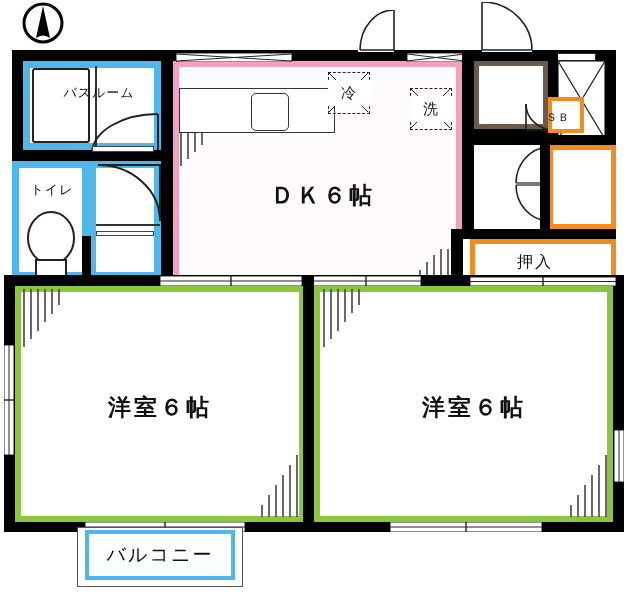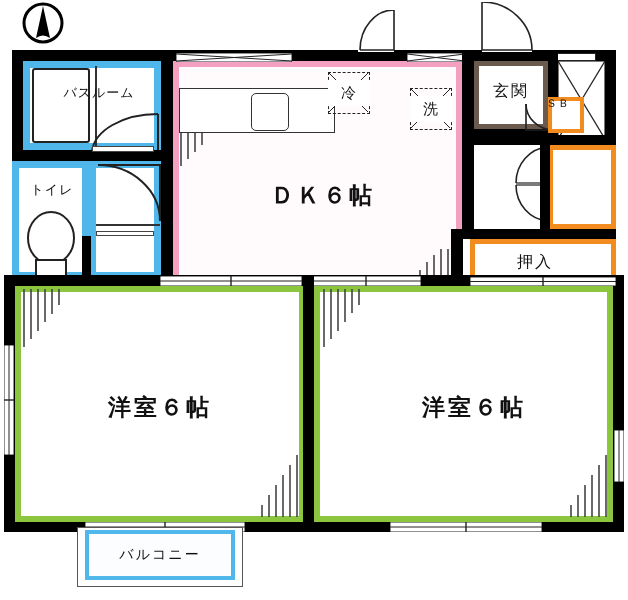--- a/index.html
+++ b/index.html
@@ -153,41 +153,40 @@
       <rect x="4" y="0" width="50" height="50" fill="#fff" stroke="none"></rect>
       <path d="M4 0 L4 48 L54 48" fill="none" stroke="#222" stroke-width="1.6"></path>
       <path d="M4 0 A 50 48 0 0 1 54 48" fill="none" stroke="#222" stroke-width="1.6"></path>
     </svg>
   </div>
 
   <div class="abs" style="left:552px;top:53px;width:44px;height:8px;background:#fff;border:1px solid #222;"></div>
 
   <div class="abs wall" style="left:462px;top:50px;width:12px;height:185px;"></div>
   <div class="abs room" style="left:474px;top:61px;width:74px;height:68px;border:5px solid #6b5a4e;"></div>
-  <div class="lbl lbl-md" style="left:474px;top:79px;width:74px;height:24px;">玄関</div>
   <div class="abs wall" style="left:462px;top:129px;width:86px;height:11px;"></div>
 
   <div class="abs" style="left:524px;top:104px;width:32px;height:28px;">
     <svg width="32" height="28" viewBox="0 0 32 28">
       <path d="M2 0 L2 26 L30 26" fill="none" stroke="#222" stroke-width="1.6"></path>
       <path d="M2 0 A 28 26 0 0 0 30 26" fill="none" stroke="#222" stroke-width="1.6"></path>
     </svg>
   </div>
 
   <div class="abs wall" style="left:548px;top:50px;width:10px;height:90px;"></div>
   <div class="abs" style="left:558px;top:61px;width:47px;height:78px;background:#fff;">
     <svg width="47" height="78" viewBox="0 0 47 78">
       <rect x="0" y="0" width="47" height="78" fill="#fff" stroke="#222" stroke-width="1.2"></rect>
       <line x1="0" y1="0" x2="47" y2="78" stroke="#222" stroke-width="1.2"></line>
       <line x1="47" y1="0" x2="0" y2="78" stroke="#222" stroke-width="1.2"></line>
     </svg>
   </div>
 
   <div class="abs" style="left:548px;top:97px;width:36px;height:36px;border:4px solid #f28c1e;background:#fff;"></div>
-  <div class="lbl lbl-xs" style="left:548px;top:91px;width:20px;height:24px;font-size:11px;letter-spacing:1px;">ＳＢ</div>
+  <div class="lbl lbl-xs" style="left:548px;top:105px;width:20px;height:24px;font-size:11px;letter-spacing:1px;">ＳＢ</div>
 
   <div class="abs wall" style="left:462px;top:135px;width:154px;height:10px;"></div>
   <div class="abs" style="left:548px;top:145px;width:68px;height:84px;border:5px solid #f28c1e;background:#fff;"></div>
 
   <div class="abs" style="left:514px;top:145px;width:36px;height:80px;">
     <svg width="36" height="80" viewBox="0 0 36 80">
       <path d="M34 2 L34 38" fill="none" stroke="#222" stroke-width="1.6"></path>
       <path d="M34 2 A 34 36 0 0 0 2 38" fill="none" stroke="#222" stroke-width="1.6"></path>
       <path d="M34 76 A 34 36 0 0 1 2 40" fill="none" stroke="#222" stroke-width="1.6"></path>
       <path d="M34 76 L34 40" fill="none" stroke="#222" stroke-width="1.6"></path>
@@ -311,15 +310,15 @@
   <div class="abs" style="left:390px;top:522px;width:152px;height:10px;background:#fff;">
     <svg width="152" height="10" viewBox="0 0 152 10">
       <rect x="0" y="0" width="152" height="10" fill="#fff" stroke="#222" stroke-width="1"></rect>
       <line x1="0" y1="5" x2="152" y2="5" stroke="#222" stroke-width="1"></line>
       <line x1="76" y1="0" x2="76" y2="10" stroke="#222" stroke-width="1.4"></line>
     </svg>
   </div>
 
   <div class="abs" style="left:77px;top:527px;width:166px;height:60px;border:1.5px solid #555;background:#fff;"></div>
   <div class="abs" style="left:85px;top:530px;width:150px;height:50px;border:4px solid #4fb7ea;background:#fbfdff;"></div>
-  <div class="lbl lbl-md" style="left:85px;top:543px;width:150px;height:24px;font-size:14px;">バルコニー</div>
+  <div class="lbl lbl-md" style="left:85px;top:543px;width:150px;height:24px;font-size:19px;">バルコニー</div>
 
 </div>
 
 </body></html>

